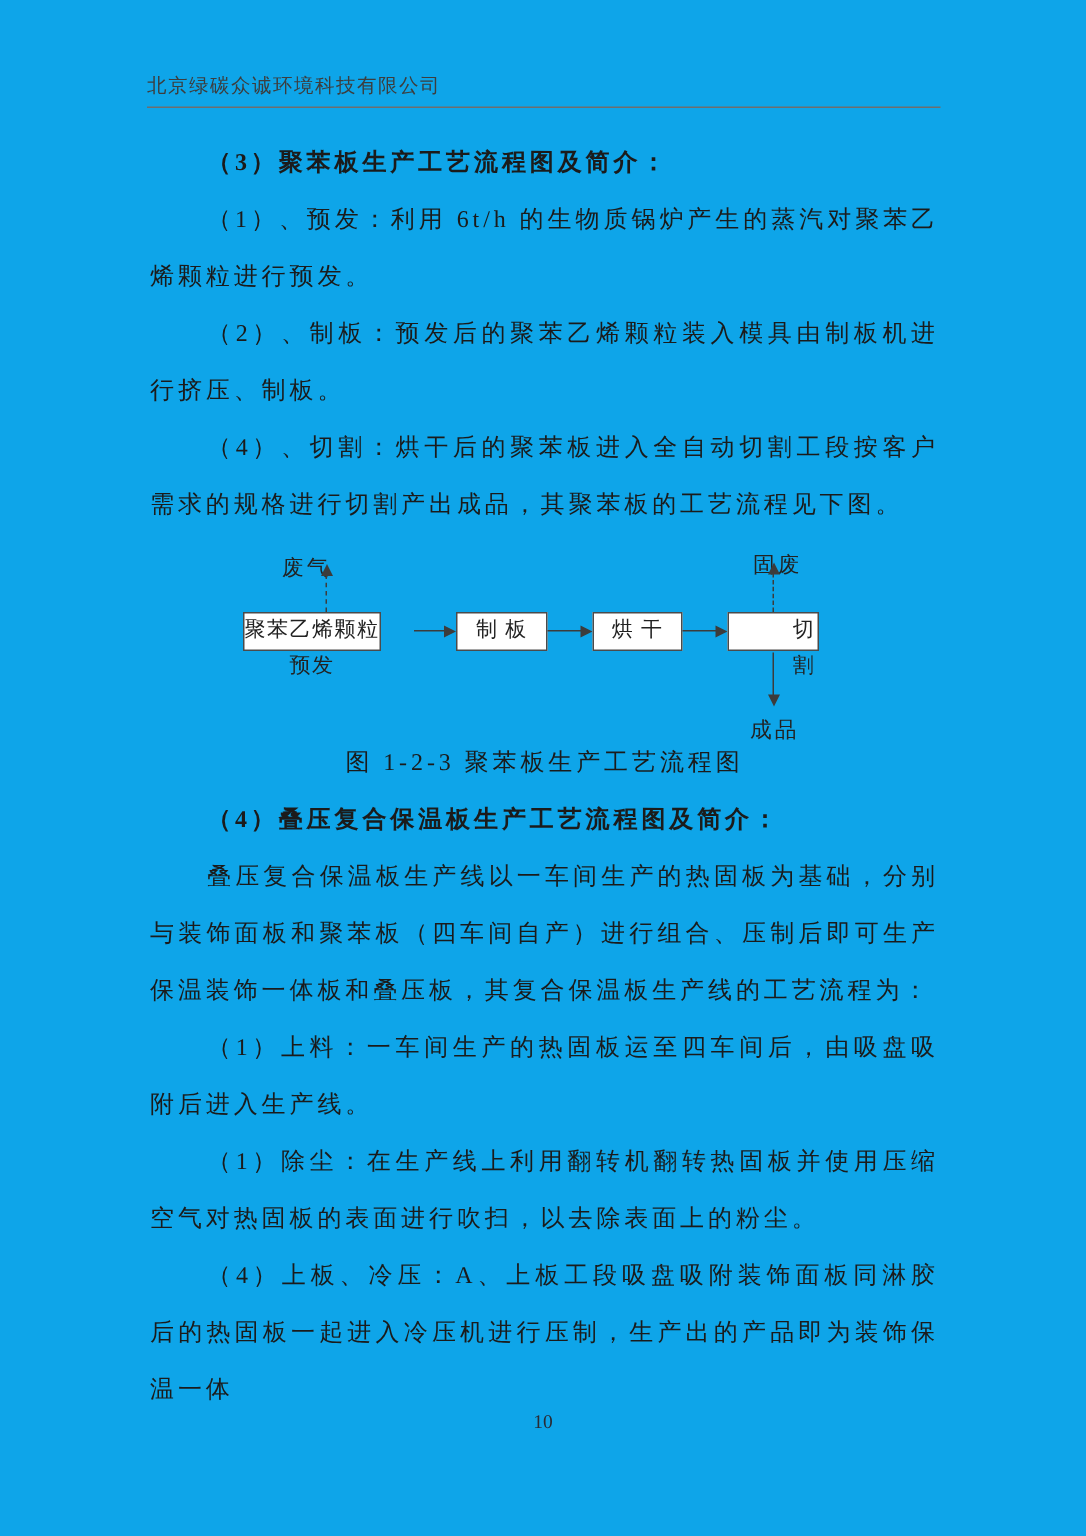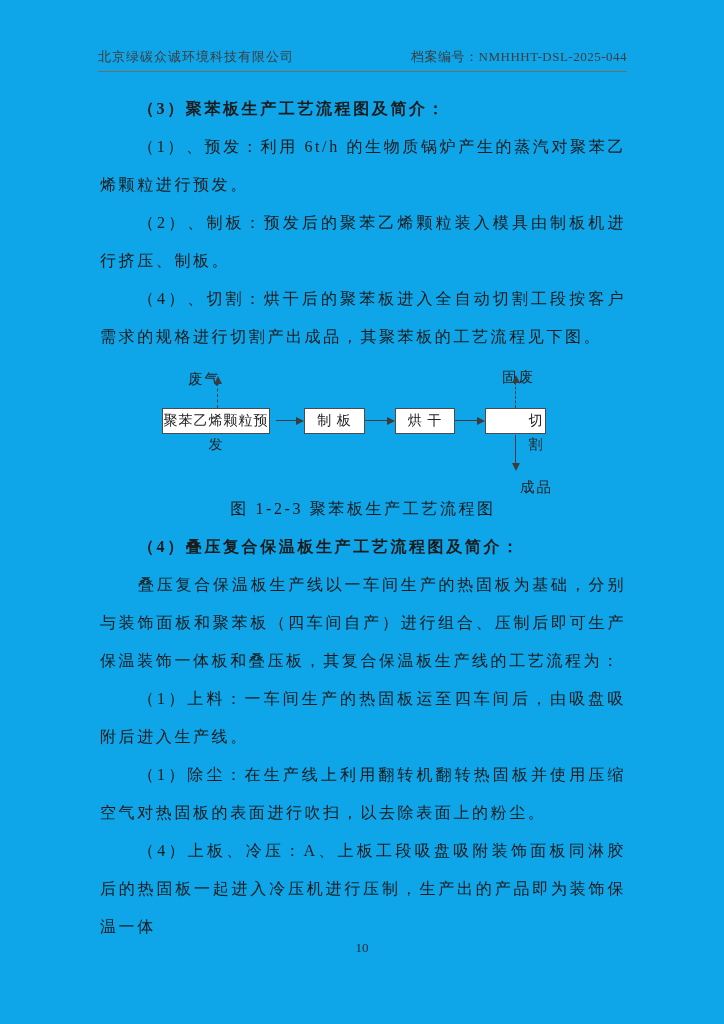--- a/index.html
+++ b/index.html
@@ -72,36 +72,35 @@
     color: #2a2a33;
   }
 </style>
 </head>
 <body>
 
 <div class="page">
 
   <div class="header">
     <span>北京绿碳众诚环境科技有限公司</span>
-    <span class="doc-num"><span>档案编号：</span><span>NMHHHT-DSL-2025-044</span></span>
   </div>
 
   <div class="content">
 
     <p class="heading">（3）聚苯板生产工艺流程图及简介：</p>
     <p>（1）、预发：利用 6t/h 的生物质锅炉产生的蒸汽对聚苯乙烯颗粒进行预发。</p>
     <p>（2）、制板：预发后的聚苯乙烯颗粒装入模具由制板机进行挤压、制板。</p>
     <p>（4）、切割：烘干后的聚苯板进入全自动切割工段按客户需求的规格进行切割产出成品，其聚苯板的工艺流程见下图。</p>
 
     <div class="flowchart">
       <span class="fc-label" style="left:88px; top:2px;">废气</span>
       <div class="fc-dash" style="left:117px; top:25px; height:25px;"></div>
       <div class="tri-up" style="left:114px; top:18px;"></div>
 
-      <div class="fc-box" style="left:62px; top:50px; width:108px;">聚苯乙烯颗粒预发</div>
+      <div class="fc-box" style="left:62px; top:50px; width:92px;">聚苯乙烯颗粒预发</div>
 
       <div class="fc-hline" style="left:176px; top:62px; width:21px;"></div>
       <div class="tri-right" style="left:196px; top:59px;"></div>
 
       <div class="fc-box" style="left:204px; top:50px; width:61px;">制 板</div>
 
       <div class="fc-hline" style="left:265px; top:62px; width:23px;"></div>
       <div class="tri-right" style="left:287px; top:59px;"></div>
 
       <div class="fc-box" style="left:295px; top:50px; width:60px;">烘 干</div>
@@ -110,21 +109,21 @@
       <div class="tri-right" style="left:377px; top:59px;"></div>
 
       <div class="fc-box" style="left:385px; top:50px; width:61px;padding-left:41px;">切 割</div>
 
       <span class="fc-label" style="left:402px; top:0px;">固废</span>
       <div class="fc-dash" style="left:415px; top:24px; height:26px;"></div>
       <div class="tri-up" style="left:412px; top:17px;"></div>
 
       <div class="fc-vline" style="left:415px; top:77px; height:29px;"></div>
       <div class="tri-down" style="left:412px; top:105px;"></div>
-      <span class="fc-label" style="left:420px; top:110px;">成品</span>
+      <span class="fc-label" style="left:400px; top:110px;">成品</span>
     </div>
 
     <p class="caption">图 1-2-3 聚苯板生产工艺流程图</p>
 
     <p class="heading">（4）叠压复合保温板生产工艺流程图及简介：</p>
     <p>叠压复合保温板生产线以一车间生产的热固板为基础，分别与装饰面板和聚苯板（四车间自产）进行组合、压制后即可生产保温装饰一体板和叠压板，其复合保温板生产线的工艺流程为：</p>
     <p>（1）上料：一车间生产的热固板运至四车间后，由吸盘吸附后进入生产线。</p>
     <p>（1）除尘：在生产线上利用翻转机翻转热固板并使用压缩空气对热固板的表面进行吹扫，以去除表面上的粉尘。</p>
     <p>（4）上板、冷压：A、上板工段吸盘吸附装饰面板同淋胶后的热固板一起进入冷压机进行压制，生产出的产品即为装饰保温一体</p>
 

